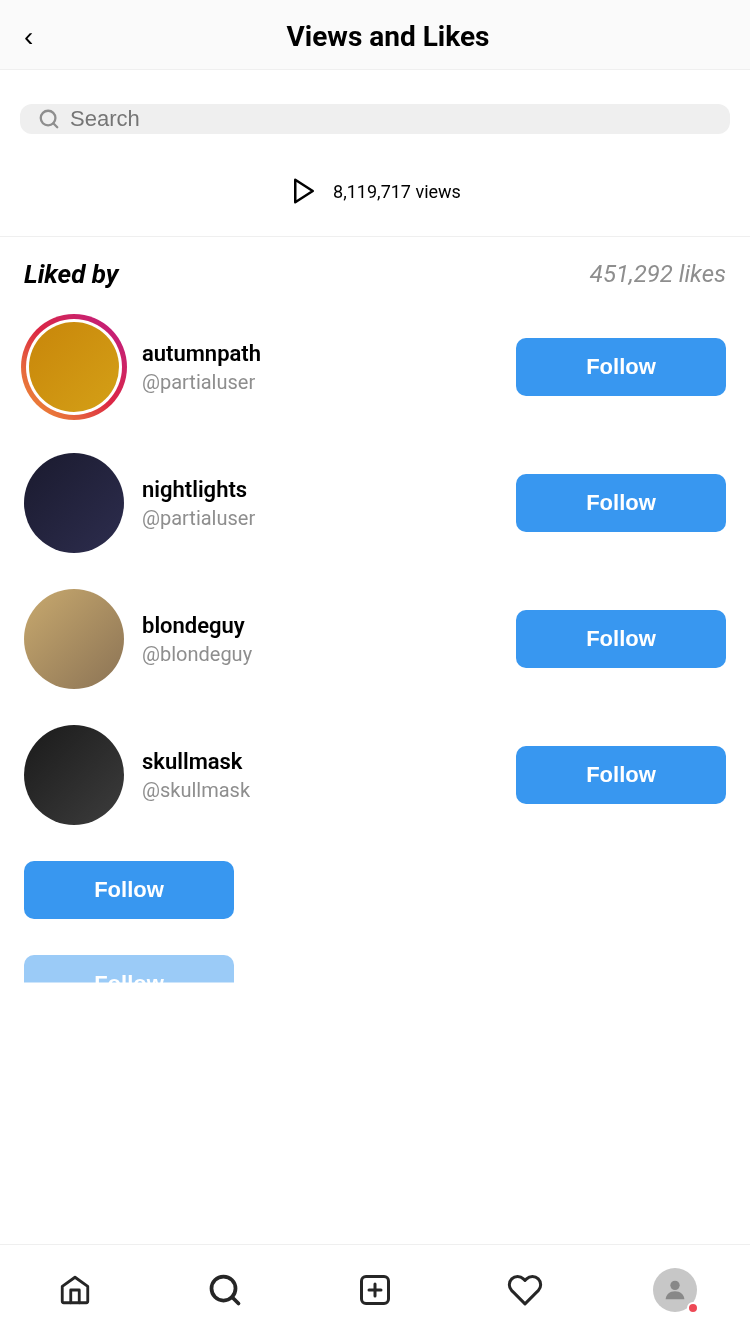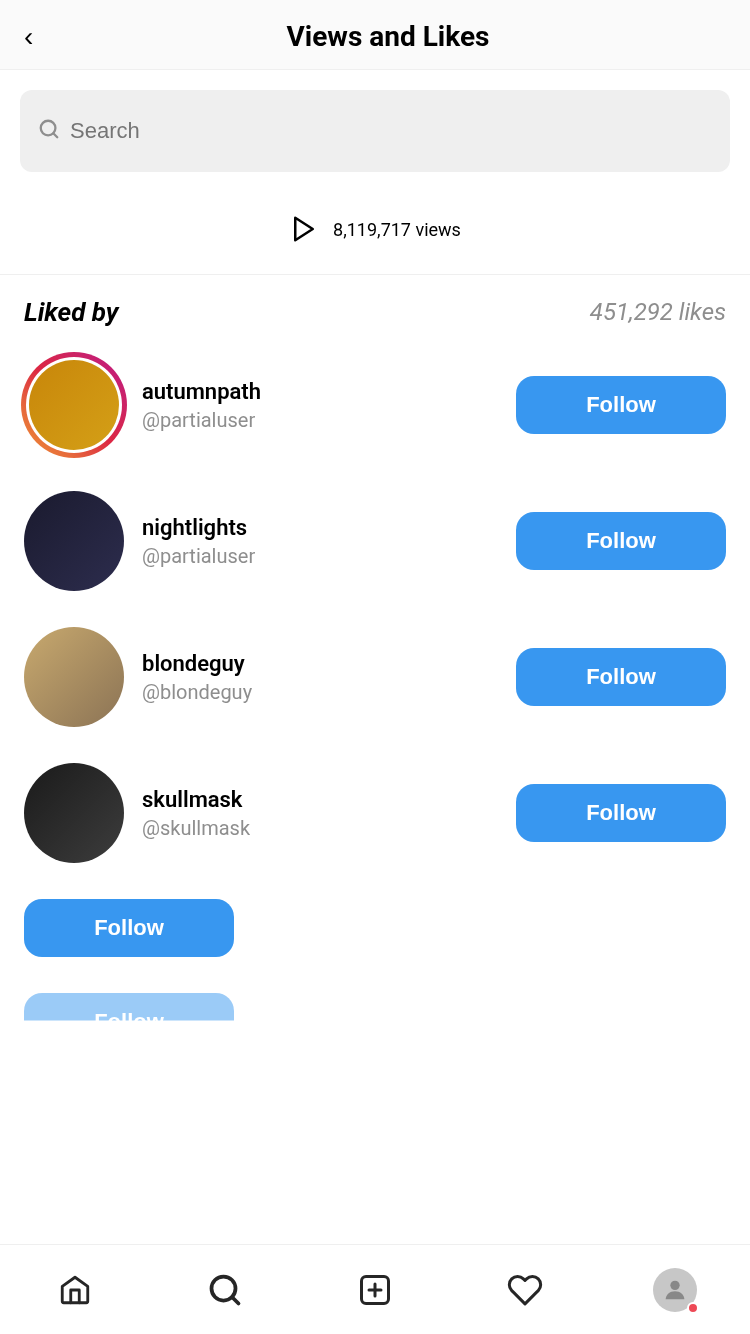--- a/index.html
+++ b/index.html
@@ -40,24 +40,26 @@
       color: #000;
       margin-left: 26px;
     }
 
     
     .search-container {
       padding: 20px 20px 10px;
     }
     .search-bar {
       display: flex;
+      align-items: center;
       background: #efefef;
       border-radius: 12px;
-      padding: 28px 18px;
+      padding: 2px 18px;
       gap: 10px;
+      margin-top: 14px;
     }
     .search-icon-wrap {
       color: #8e8e8e;
       font-size: 22px;
       line-height: 1;
     }
     .search-input {
       border: none;
       background: transparent;
       font-size: 22px;
@@ -173,21 +175,21 @@
     .user-handle {
       font-size: 20px;
       color: #8e8e8e;
     }
 
     
     .follow-btn {
       background: #3897f0;
       color: #fff;
       border: none;
-      border-radius: 18px;
+      border-radius: 10px;
       padding: 16px 40px;
       font-size: 22px;
       font-weight: 600;
       cursor: pointer;
       min-width: 210px;
       text-align: center;
     }
 
     
     .bottom-nav {

